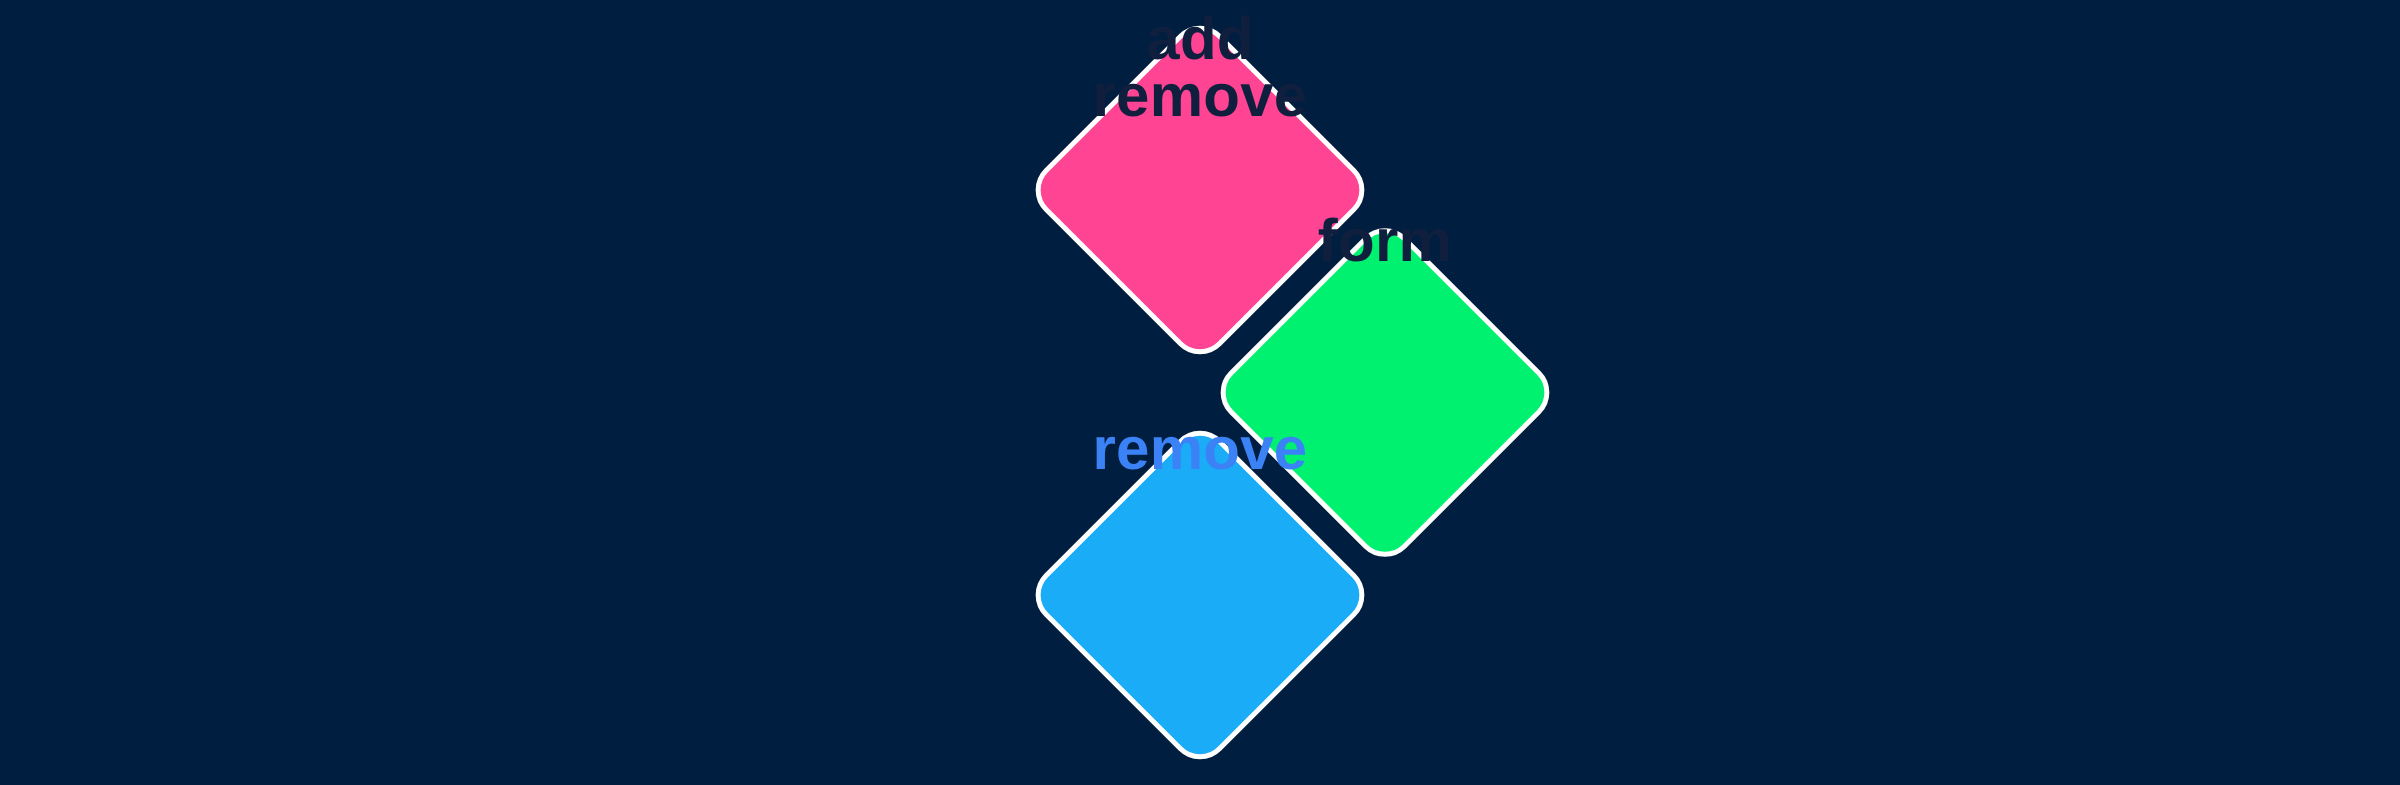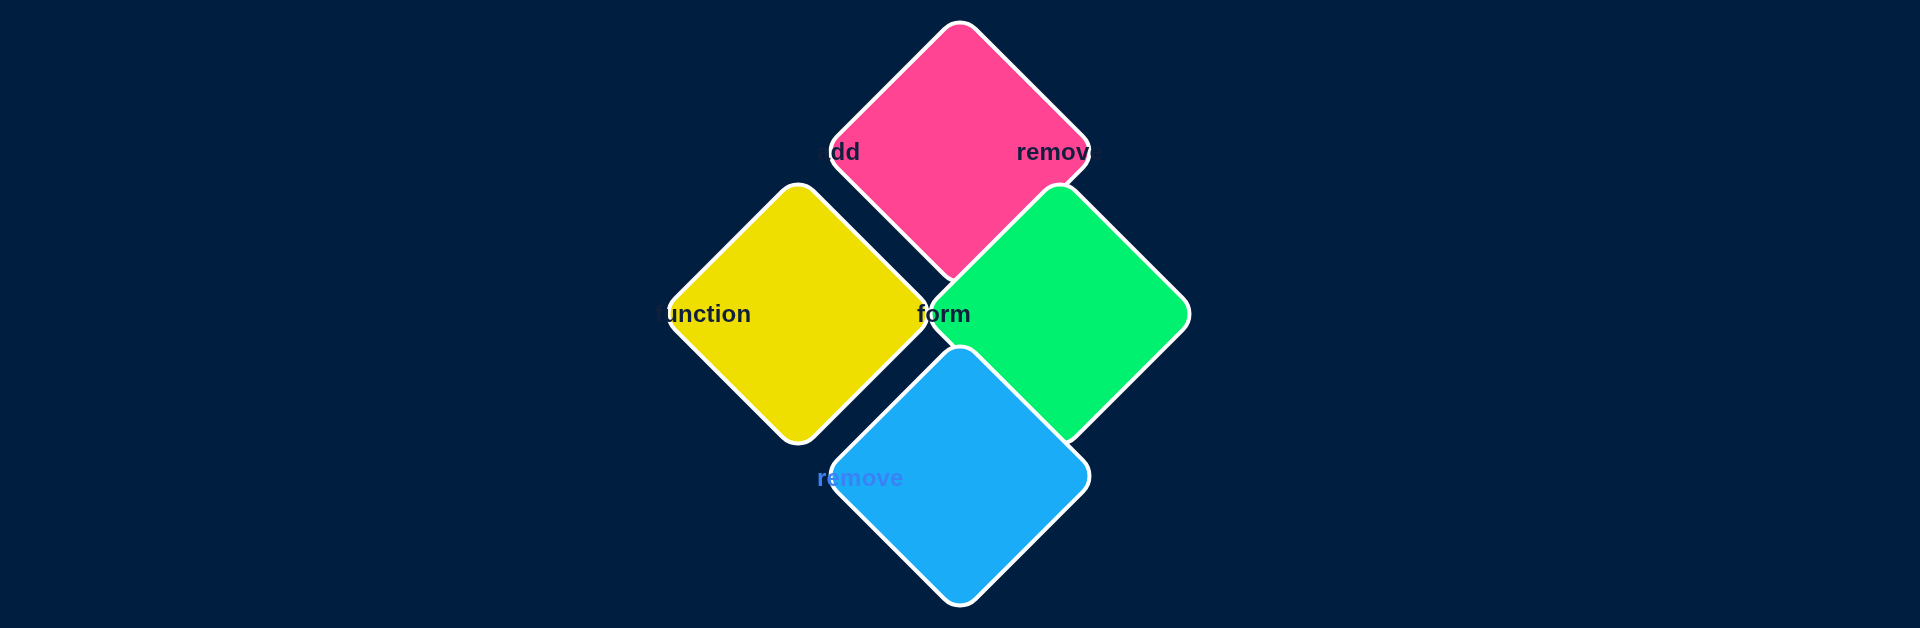--- a/index.html
+++ b/index.html
@@ -41,54 +41,48 @@
       box-sizing: border-box;
     }
     .diamond .label {
       position: absolute;
       left: 0;
       top: 0;
       width: 100%;
       height: 100%;
       display: flex;
       align-items: center;
-      justify-content: space-between;
+      justify-content: flex-start;
       text-align: center;
-      flex-direction: row;
+      flex-direction: column;
       color: #0F1F3D;
       font-weight: 700;
-      font-size: 24px;
+      font-size: 48px;
       line-height: 46px;
       letter-spacing: 0.2px;
     }
     .diamond .label span {
       display: block;
     }
   </style>
 </head>
 <body style="background: rgb(0, 31, 64);">
 
 <div class="canvas">
 
   <div class="diamond" style="left:960px; top:152px;">
     <div class="shape" style="background: rgb(255, 68, 148); border-color: rgb(255, 255, 255);"></div>
     <div class="label" style="color: rgb(15, 31, 61);">
       <span>add</span>
       <span>remove</span>
     </div>
   </div>
 
-  <div class="diamond" style="left:798px; top:314px;">
-    <div class="shape" style="background: rgb(238, 223, 0); border-color: rgb(255, 255, 255);"></div>
-    <div class="label" style="color: rgb(15, 31, 61);">
-      <span>function</span>
-    </div>
-  </div>
 
-  <div class="diamond" style="left:1060px; top:314px;">
+  <div class="diamond" style="left:1108px; top:314px;">
     <div class="shape" style="background: rgb(0, 240, 111); border-color: rgb(255, 255, 255);"></div>
     <div class="label" style="color: rgb(15, 31, 61);">
       <span>form</span>
     </div>
   </div>
 
   <div class="diamond" style="left:960px; top:476px;">
     <div class="shape" style="background: rgb(26, 172, 247); border-color: rgb(255, 255, 255);"></div>
     <div class="label" style="padding-top: 4px; box-sizing: border-box; color: #3b82f6;">
       <span>remove</span>

